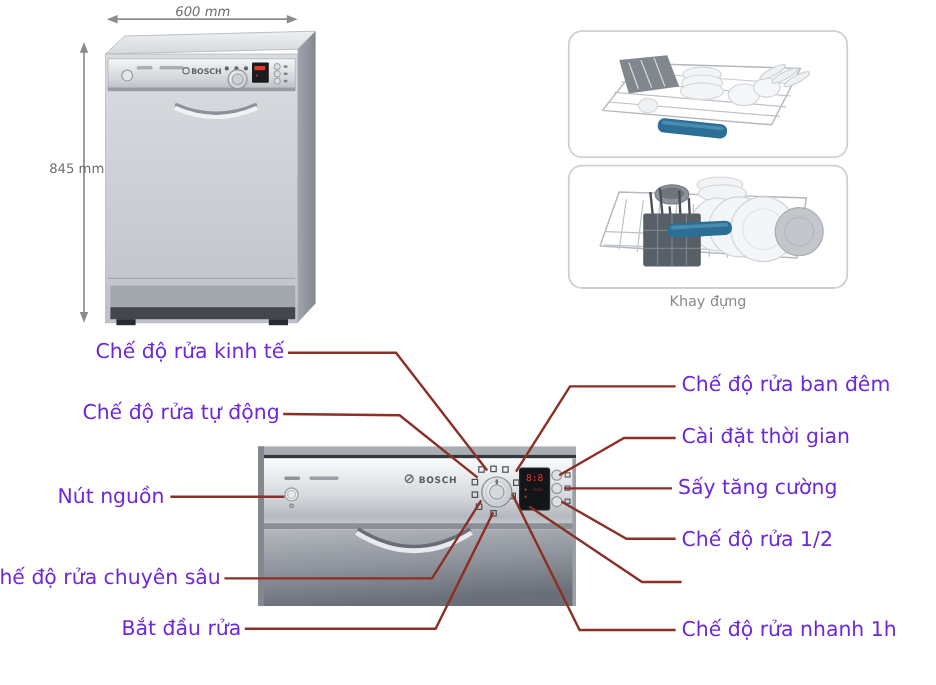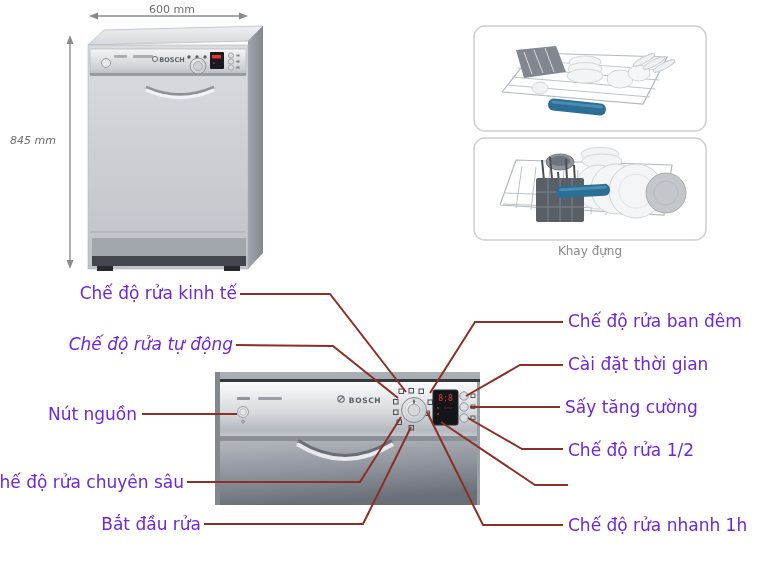--- a/index.html
+++ b/index.html
@@ -271,26 +271,26 @@
     <path d="M204,524 L363,524 L411,427"></path>
     <path d="M563,322 L475,322 L430,393"></path>
     <path d="M563,365 L520,365 L466,396"></path>
     <path d="M560,407 L470,407"></path>
     <path d="M563,449 L522,449 L468,418"></path>
     <path d="M568,485 L535,485 L441,422"></path>
     <path d="M563,525 L483,525 L427,412"></path>
   </g>
 </svg>
 
-<div class="dim" style="left:123px;top:3px;width:72px;text-align:right;">600 mm</div>
-<div class="dim" style="left:10px;top:134px;font-style:italic;">845 mm</div>
+<div class="dim" style="left:133px;top:3px;width:72px;text-align:center;font-style:italic;">600 mm</div>
+<div class="dim" style="left:41px;top:134px;">845 mm</div>
 <div class="cap" style="left:540px;top:244px;width:100px;">Khay đựng</div>
 
 <div class="lbl l" style="right:543px;top:283px;">Chế độ rửa kinh tế</div>
-<div class="lbl l" style="right:547px;top:334px;font-style:italic;">Chế độ rửa tự động</div>
+<div class="lbl l" style="right:547px;top:334px;">Chế độ rửa tự động</div>
 <div class="lbl l" style="right:643px;top:404px;">Nút nguồn</div>
 <div class="lbl l" style="right:596px;top:472px;">Chế độ rửa chuyên sâu</div>
 <div class="lbl l" style="right:579px;top:514px;text-align:center;">Bắt đầu rửa</div>
 
 <div class="lbl r" style="left:568px;top:311px;">Chế độ rửa ban đêm</div>
 <div class="lbl r" style="left:568px;top:354px;">Cài đặt thời gian</div>
 <div class="lbl r" style="left:565px;top:397px;">Sấy tăng cường</div>
 <div class="lbl r" style="left:568px;top:440px;">Chế độ rửa 1/2</div>
 <div class="lbl r" style="left:568px;top:515px;">Chế độ rửa nhanh 1h</div>
 

